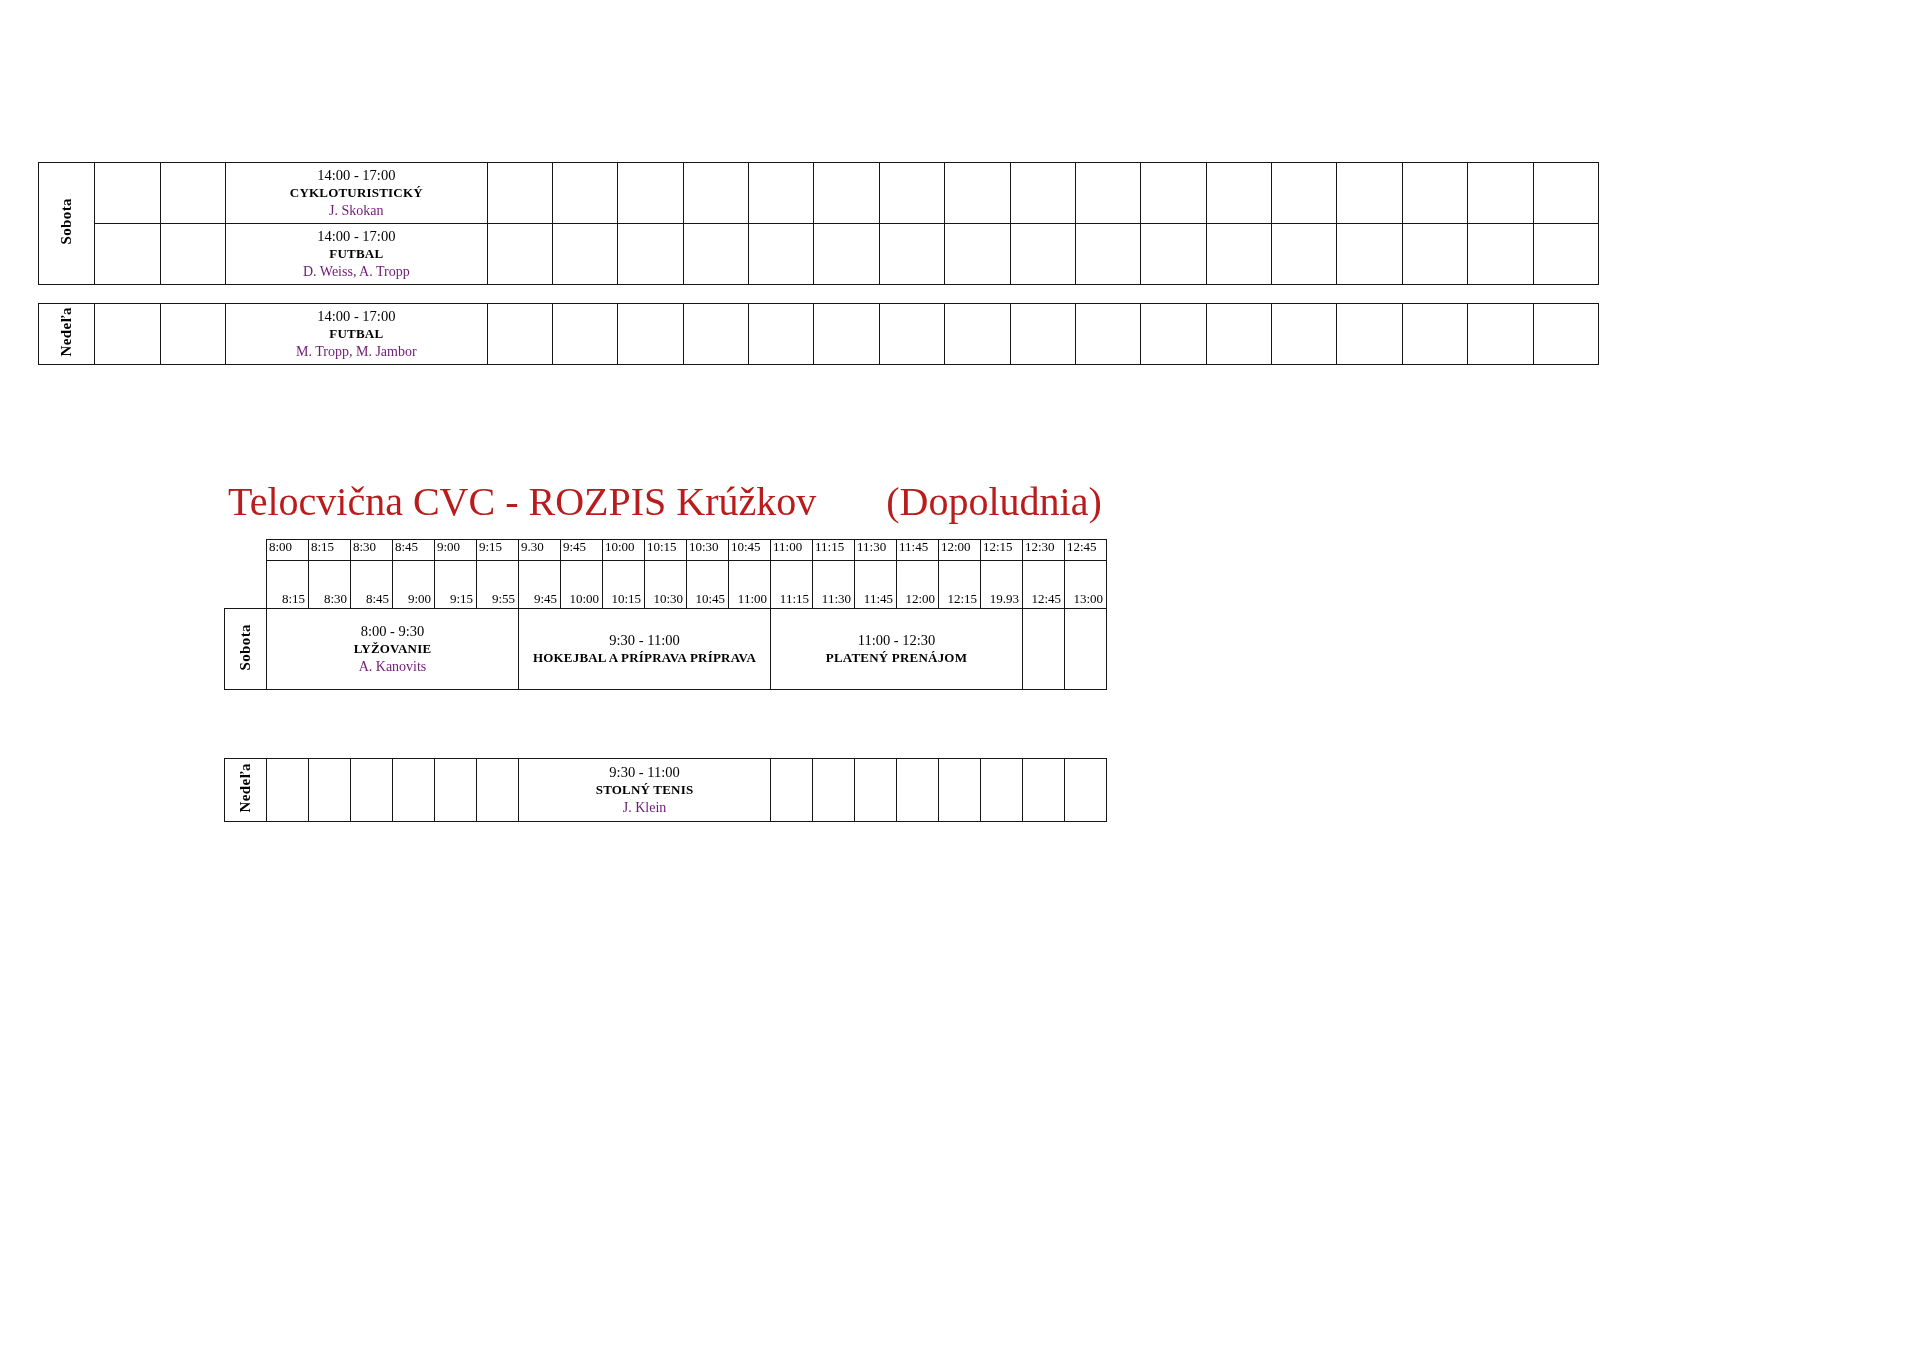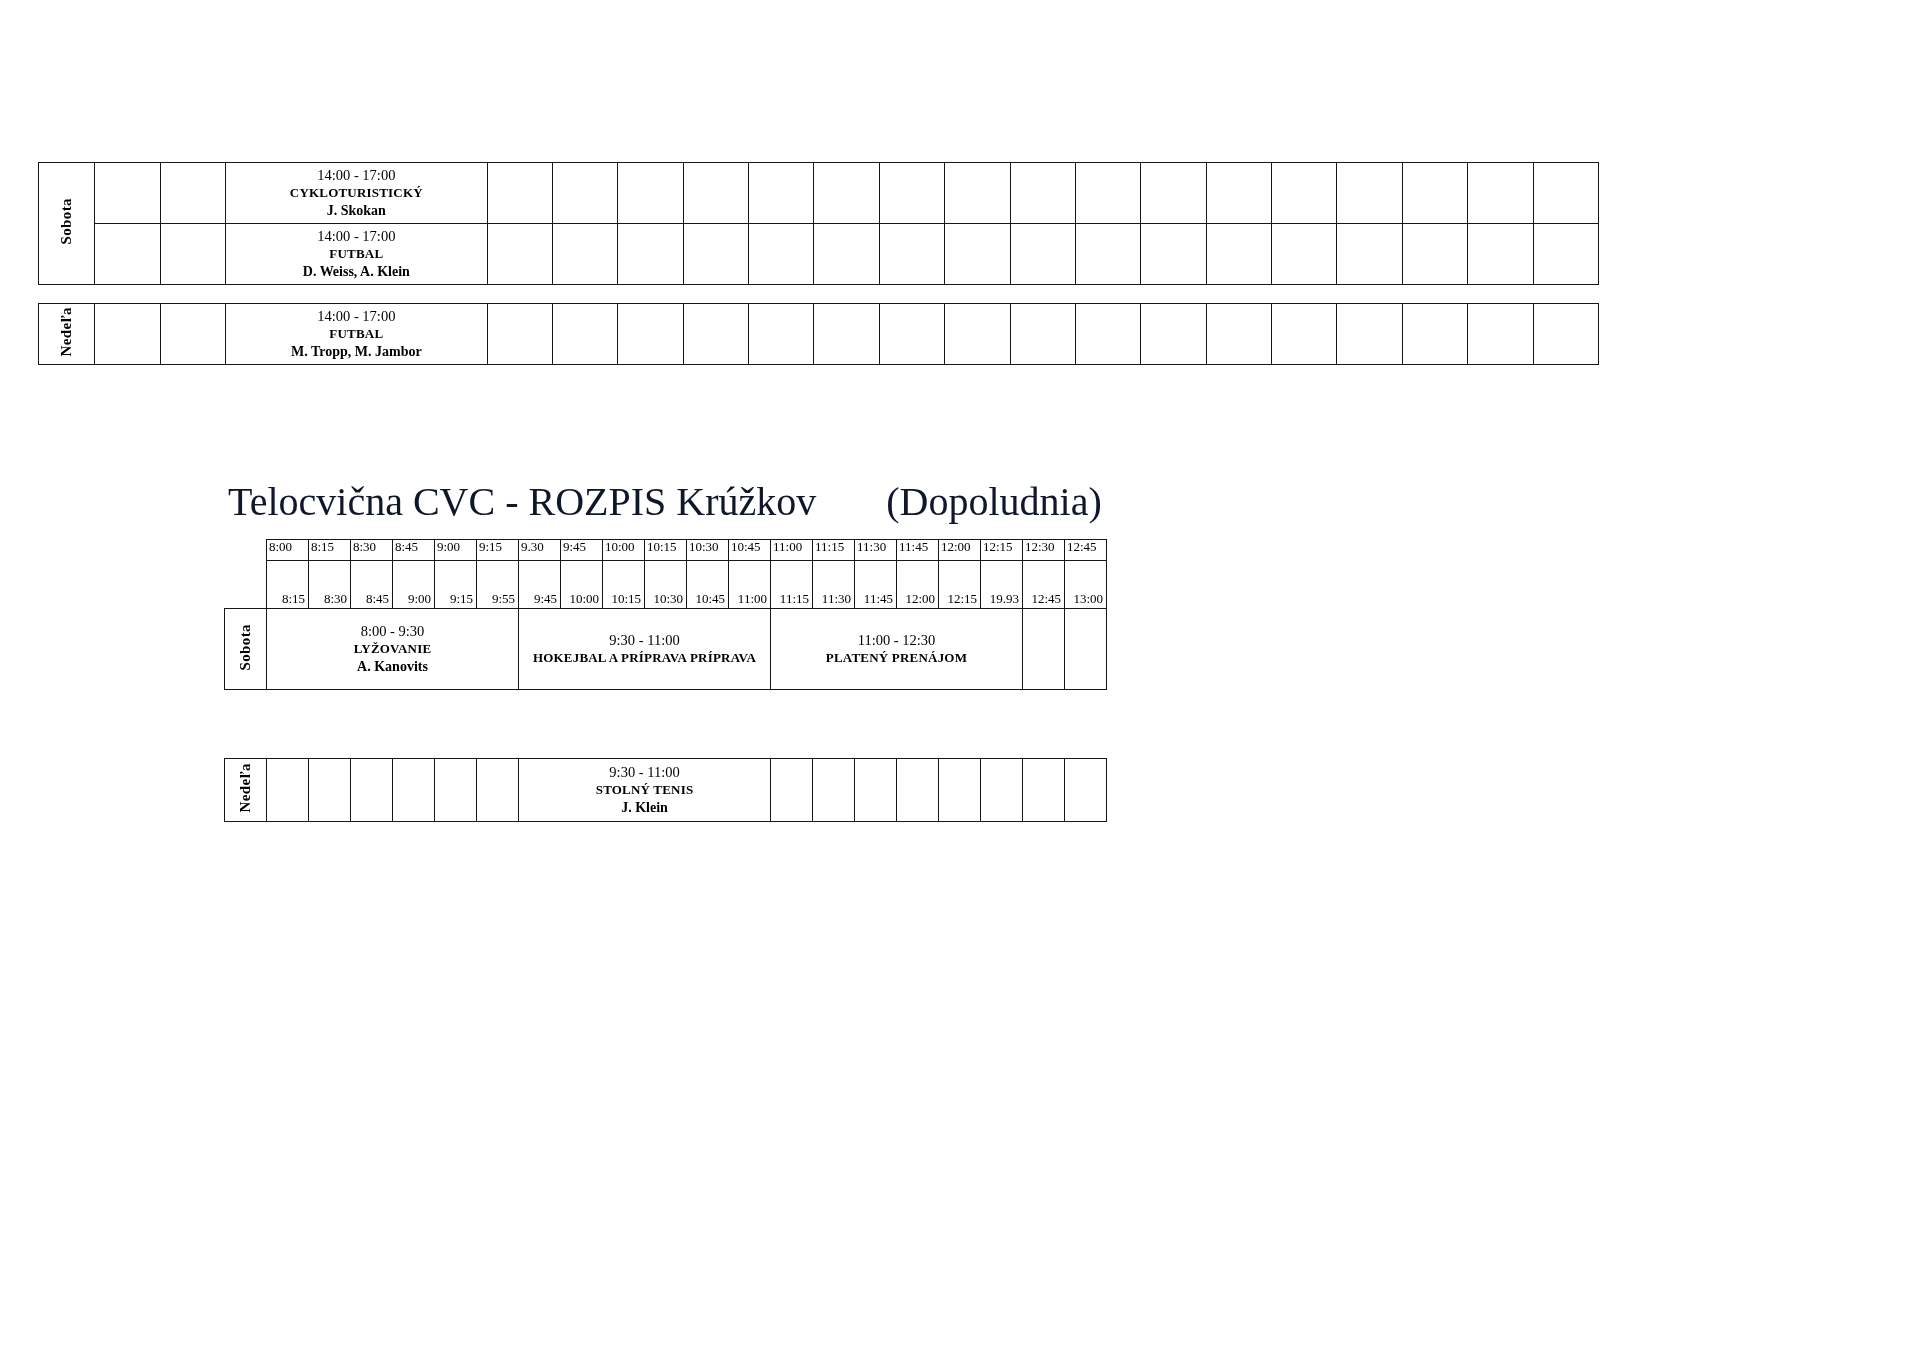--- a/index.html
+++ b/index.html
@@ -42,35 +42,35 @@
   td.green{background:#4f7f2a;}
   td.blue{background:#5b9bd5;}
   td.white-event{background:#ffffff;}
 
   .ev{
     line-height:1.3;
     padding:2px 4px;
   }
   .ev .t{font-size:14.5px;font-weight:normal;color:#000;}
   .ev .n{font-size:13px;font-weight:bold;color:#000;letter-spacing:.2px;}
-  .ev .p{font-size:14px;font-weight:bold;color:#000000;}
+  .ev .p{font-size:14px;font-weight:normal;color:#701a75;}
 
   
   #table-sobota-afternoon{left:38px;top:162px;width:1561px;}
   #table-nedela-afternoon{left:38px;top:303px;width:1561px;}
 
   #table-sobota-afternoon td, #table-nedela-afternoon td{height:60px;}
 
   
   #page-title{
     position:absolute;
     left:228px;top:478px;
     font-size:40px;
     font-family:"Liberation Serif", serif;
-    color:#0f172a;
+    color:#b91c1c;
     white-space:pre;
     letter-spacing:0px;
   }
 
   
   #table-morning-sobota{left:224px;top:539px;width:878px;}
   #table-morning-nedela{left:224px;top:758px;width:878px;}
 
   #table-morning-sobota td.hdr-start{
     height:20px;
@@ -155,21 +155,21 @@
           <td class="blank">&nbsp;</td>
           <td class="blank">&nbsp;</td>
         </tr>
         <tr>
           <td class="blank">&nbsp;</td>
           <td class="blank">&nbsp;</td>
           <td class="blue" colspan="4">
             <div class="ev">
               <div class="t">14:00 - 17:00</div>
               <div class="n">FUTBAL</div>
-              <div class="p">D. Weiss, A. Klein</div>
+              <div class="p">D. Weiss, A. Tropp</div>
             </div>
           </td>
           <td class="blank">&nbsp;</td>
           <td class="blank">&nbsp;</td>
           <td class="blank">&nbsp;</td>
           <td class="blank">&nbsp;</td>
           <td class="blank">&nbsp;</td>
           <td class="blank">&nbsp;</td>
           <td class="blank">&nbsp;</td>
           <td class="blank">&nbsp;</td>

